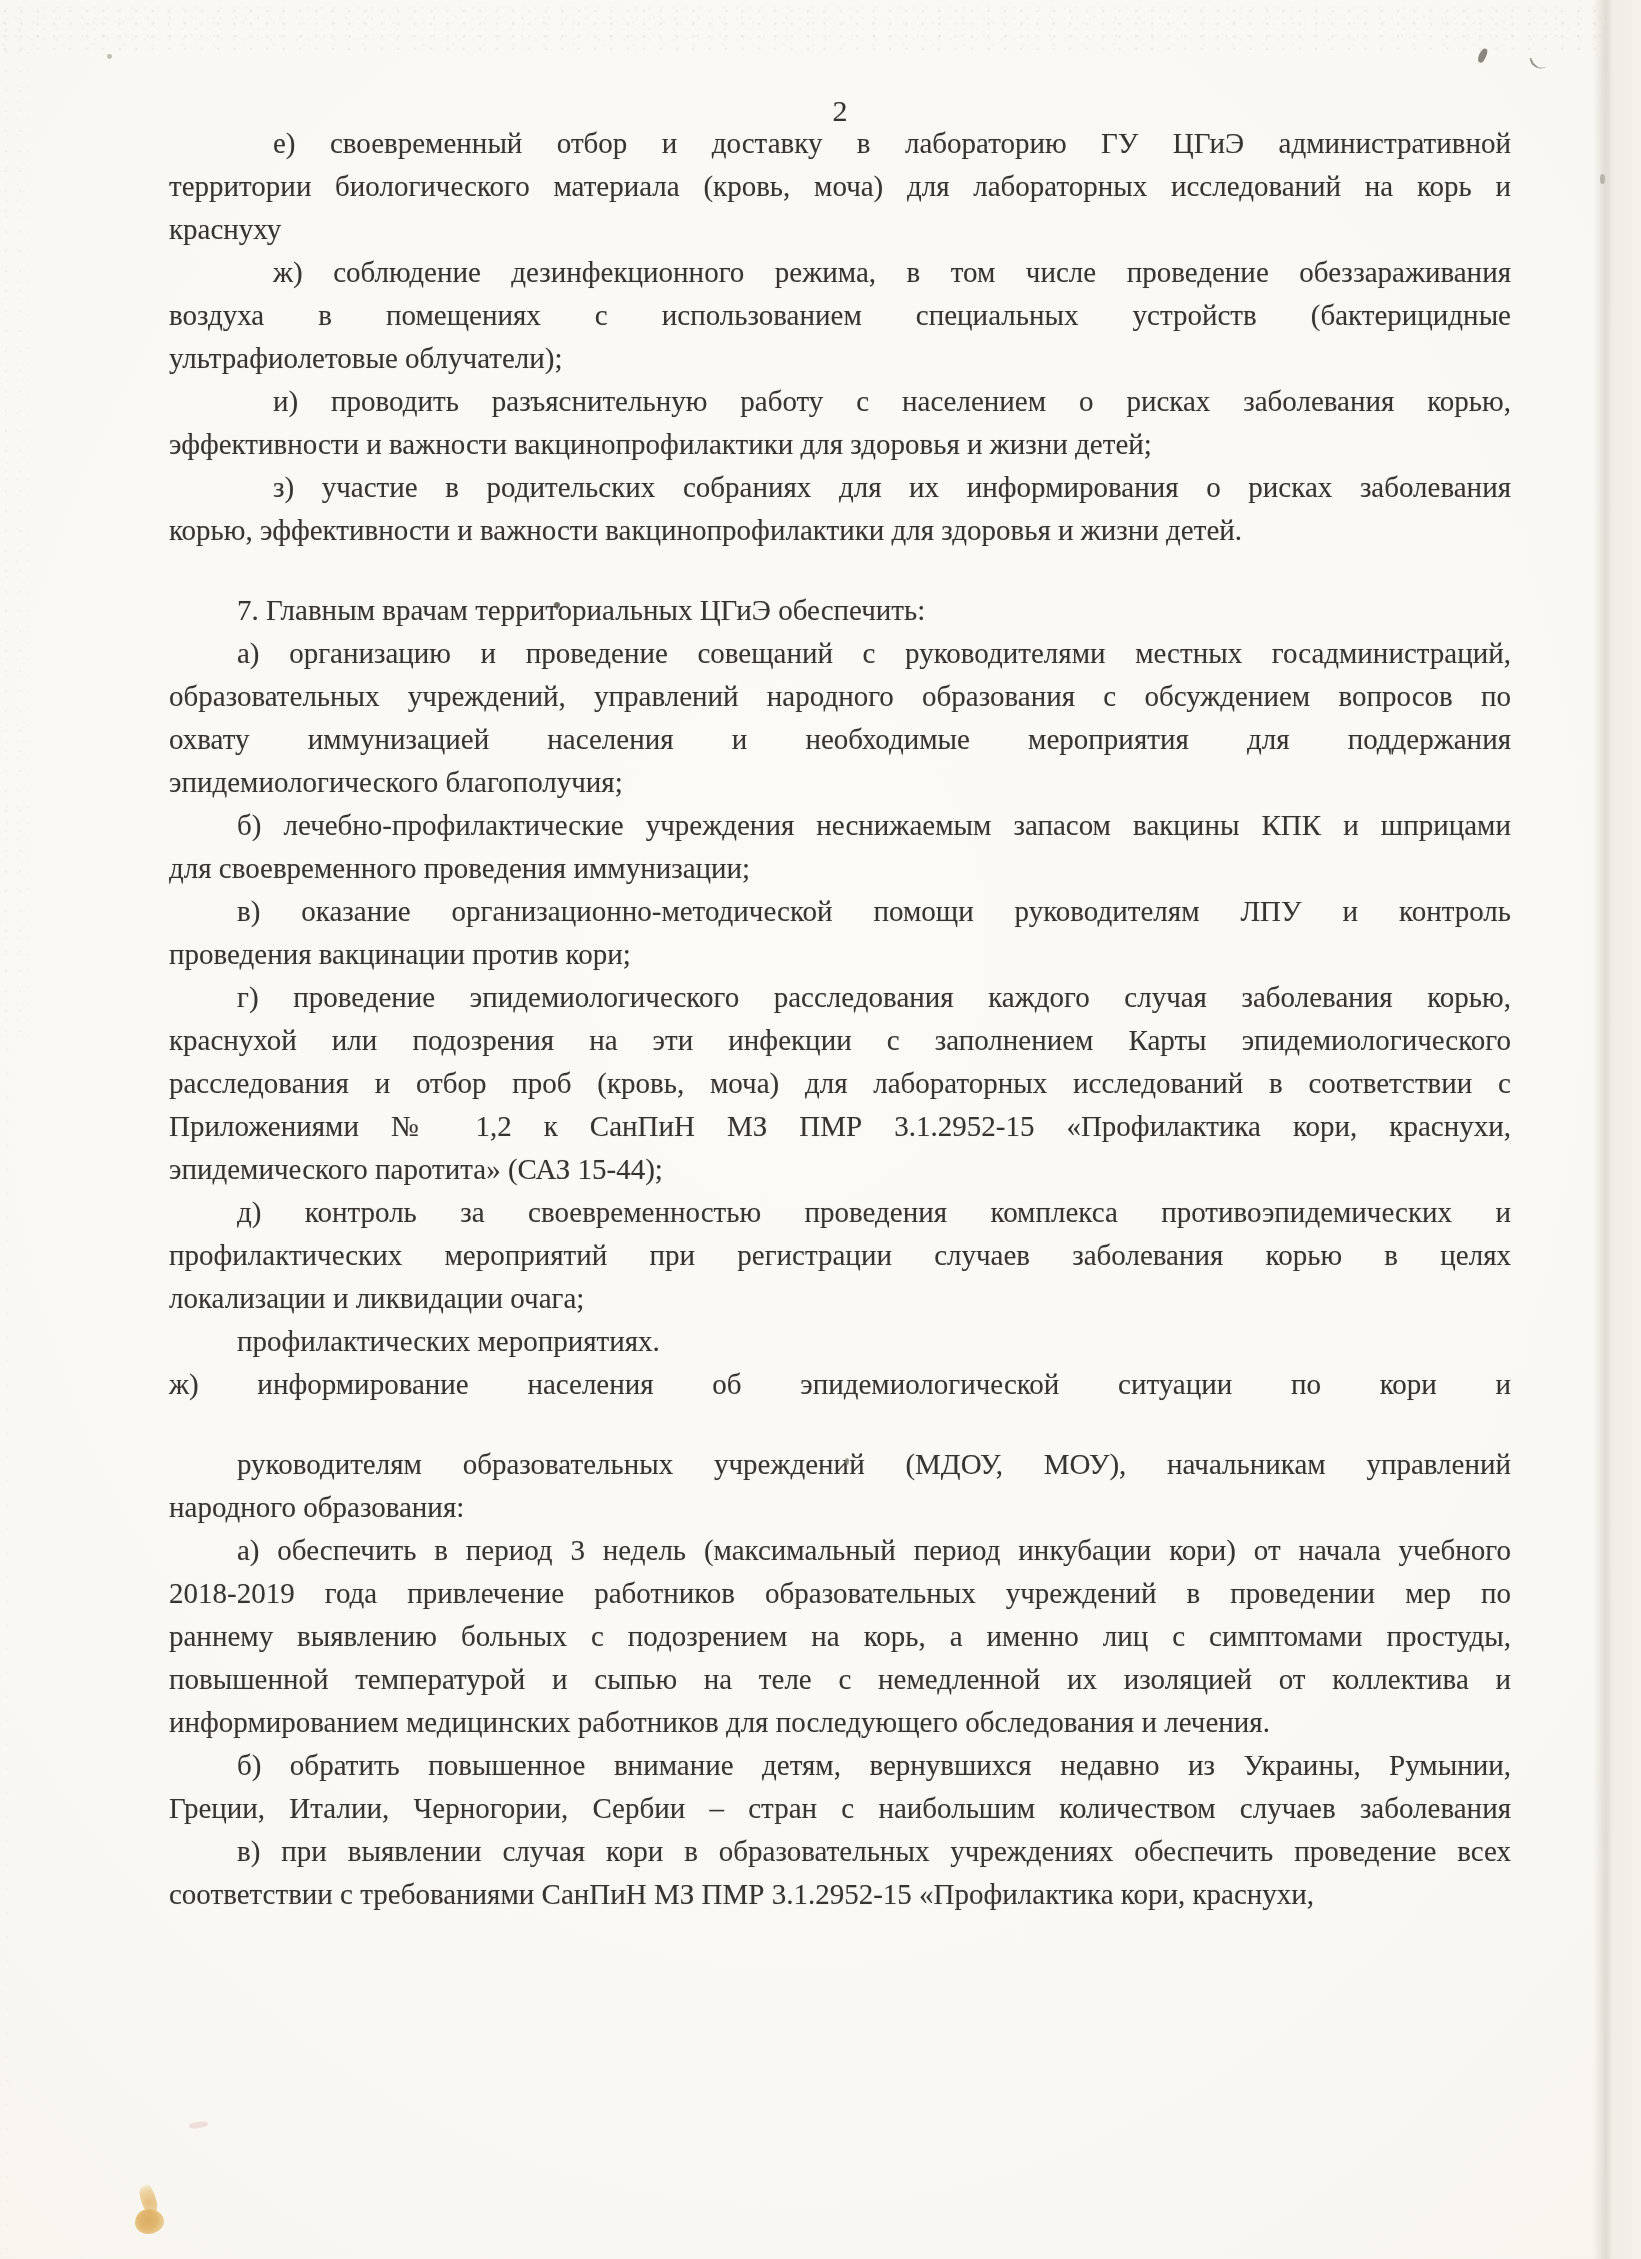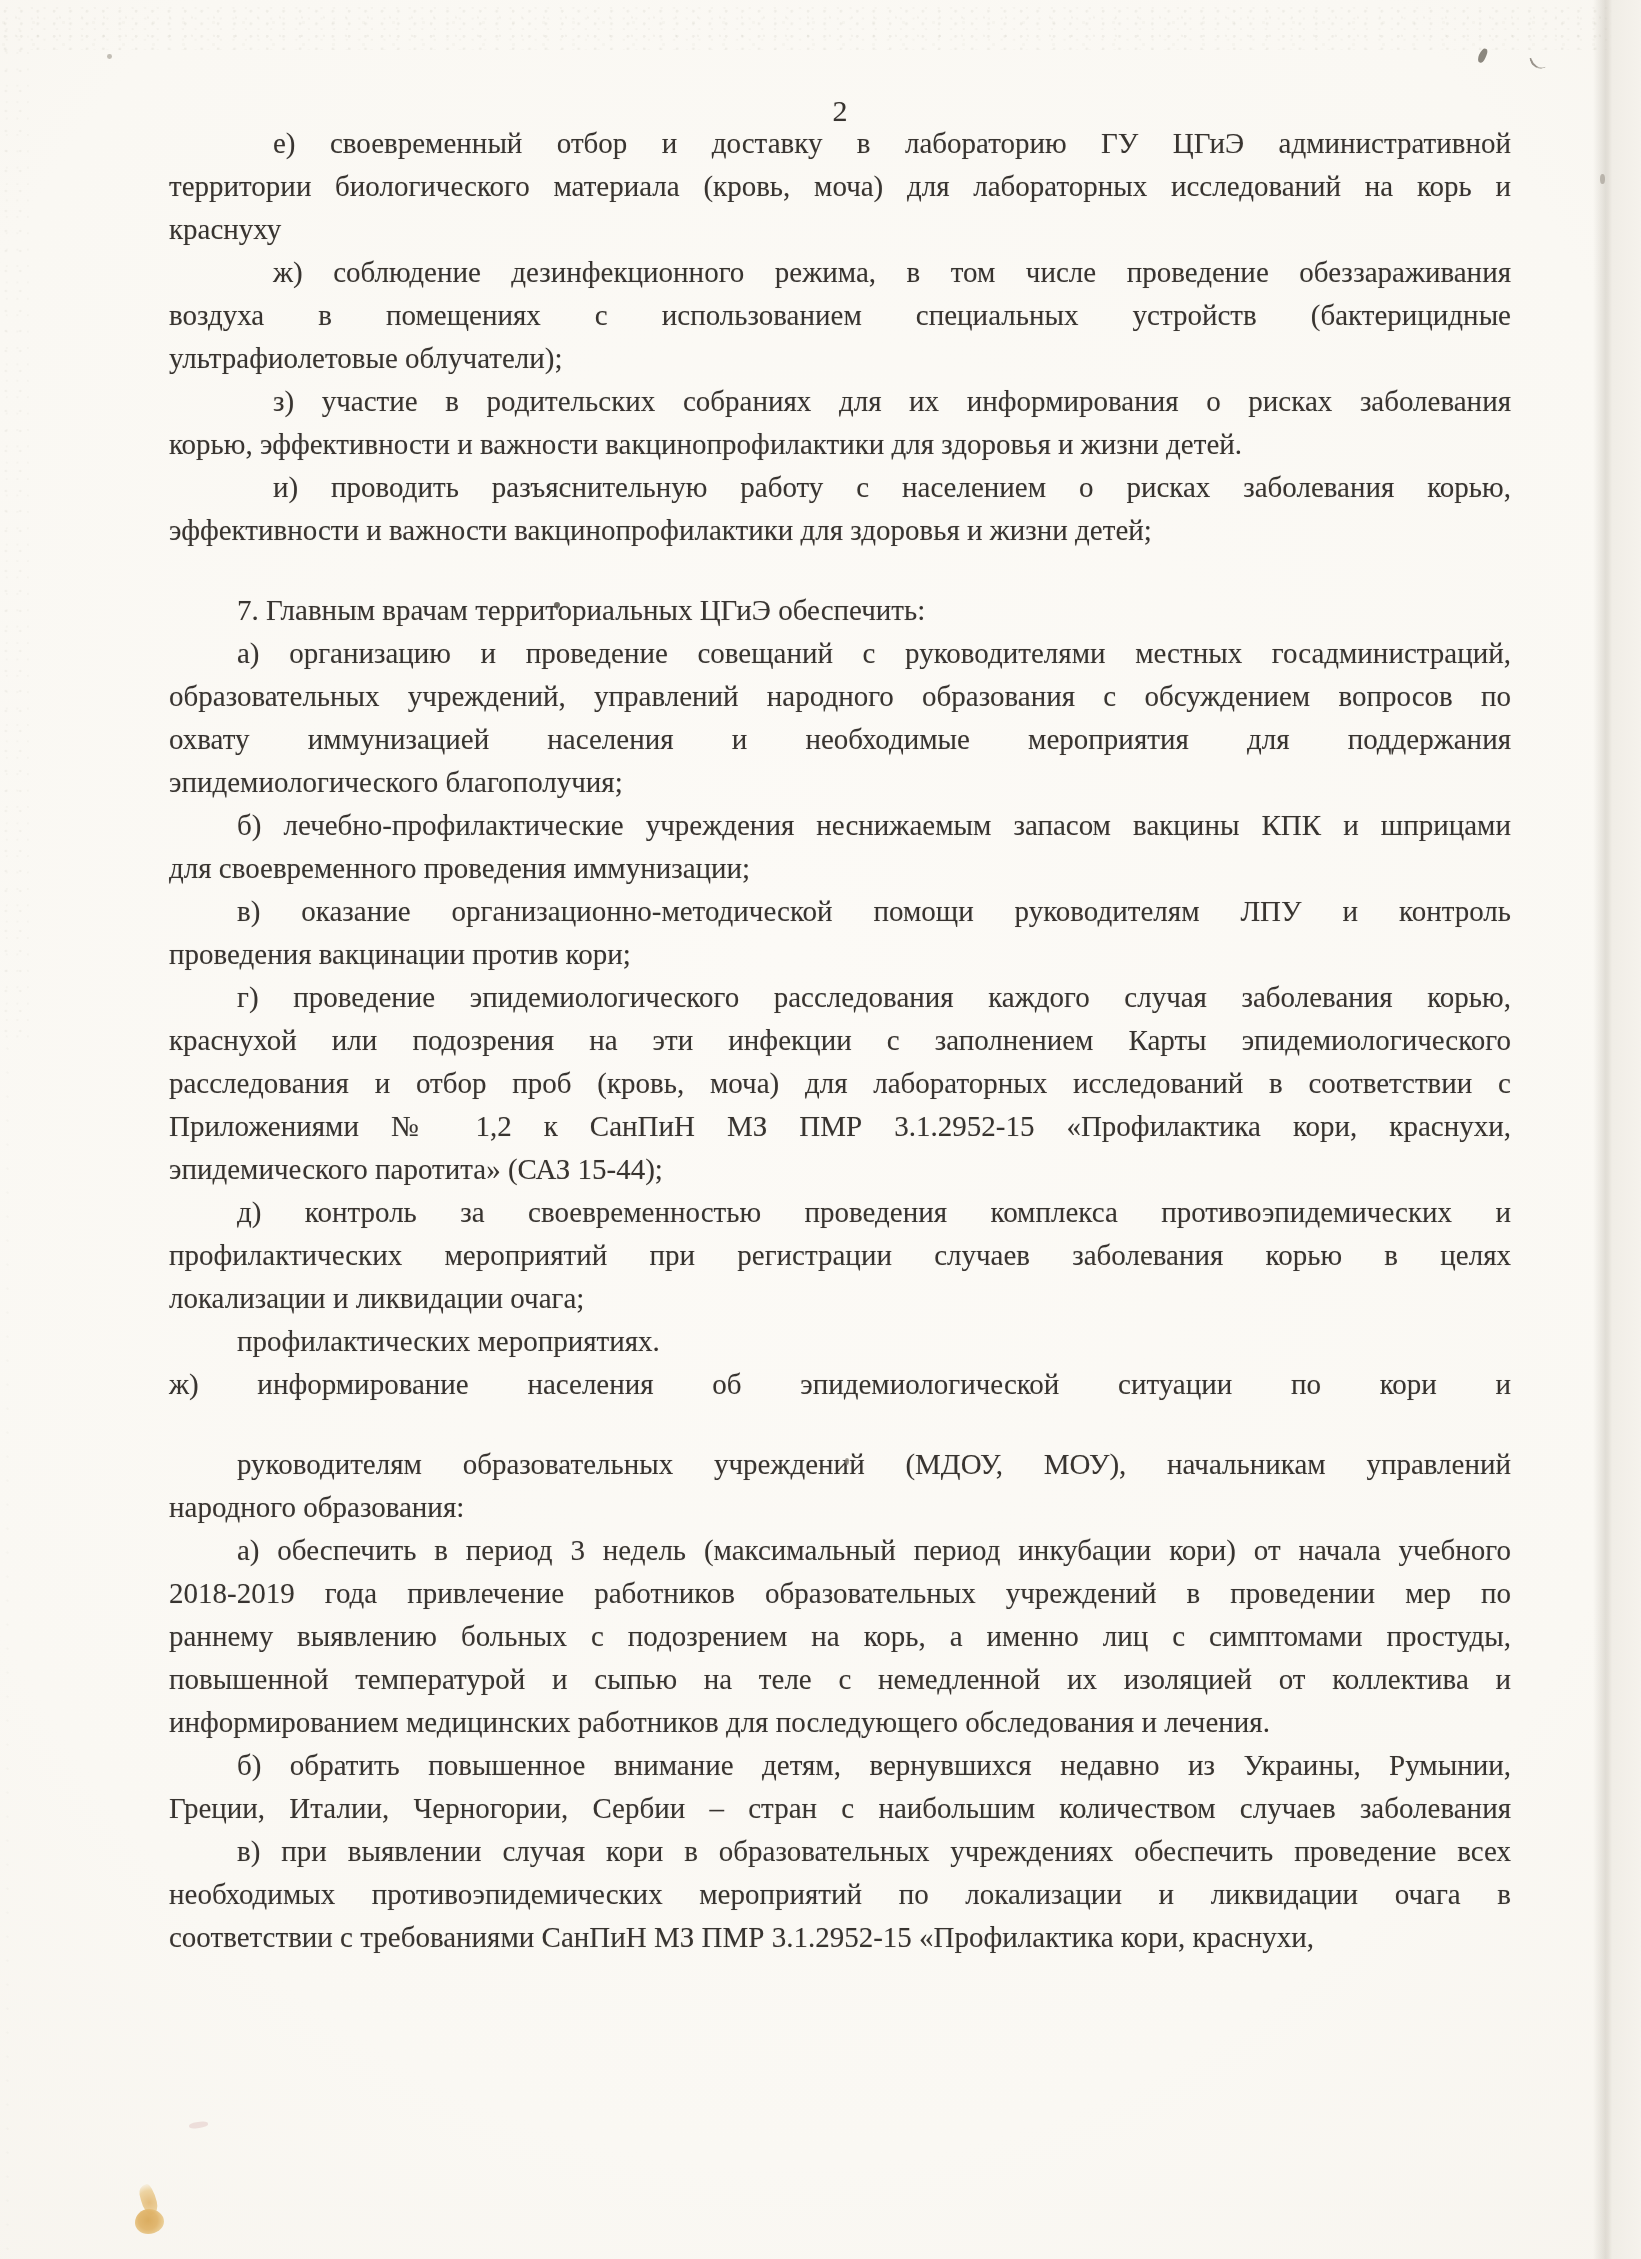--- a/index.html
+++ b/index.html
@@ -113,26 +113,26 @@
         <div class="line">е) своевременный отбор и доставку в лабораторию ГУ ЦГиЭ административной</div>
         <div class="line">территории биологического материала (кровь, моча) для лабораторных исследований на корь и</div>
         <div class="line last">краснуху</div>
       </div>
       <div class="para deep">
         <div class="line">ж) соблюдение дезинфекционного режима, в том числе проведение обеззараживания</div>
         <div class="line">воздуха в помещениях с использованием специальных устройств (бактерицидные</div>
         <div class="line last">ультрафиолетовые облучатели);</div>
       </div>
       <div class="para deep">
+        <div class="line">и) проводить разъяснительную работу с населением о рисках заболевания корью,</div>
+        <div class="line last">эффективности и важности вакцинопрофилактики для здоровья и жизни детей;</div>
+      </div>
+      <div class="para deep">
         <div class="line">з) участие в родительских собраниях для их информирования о рисках заболевания</div>
         <div class="line last">корью, эффективности и важности вакцинопрофилактики для здоровья и жизни детей.</div>
-      </div>
-      <div class="para deep">
-        <div class="line">и) проводить разъяснительную работу с населением о рисках заболевания корью,</div>
-        <div class="line last">эффективности и важности вакцинопрофилактики для здоровья и жизни детей;</div>
       </div>
       <div class="para normal space-before">
         <div class="line last">7. Главным врачам территориальных ЦГиЭ обеспечить:</div>
       </div>
       <div class="para normal">
         <div class="line">а) организацию и проведение совещаний с руководителями местных госадминистраций,</div>
         <div class="line">образовательных учреждений, управлений народного образования с обсуждением вопросов по</div>
         <div class="line">охвату иммунизацией населения и необходимые мероприятия для поддержания</div>
         <div class="line last">эпидемиологического благополучия;</div>
       </div>
@@ -170,21 +170,20 @@
         <div class="line">раннему выявлению больных с подозрением на корь, а именно лиц с симптомами простуды,</div>
         <div class="line">повышенной температурой и сыпью на теле с немедленной их изоляцией от коллектива и</div>
         <div class="line last">информированием медицинских работников для последующего обследования и лечения.</div>
       </div>
       <div class="para normal">
         <div class="line">б) обратить повышенное внимание детям, вернувшихся недавно из Украины, Румынии,</div>
         <div class="line">Греции, Италии, Черногории, Сербии – стран с наибольшим количеством случаев заболевания</div>
       </div>
       <div class="para normal">
         <div class="line">в) при выявлении случая кори в образовательных учреждениях обеспечить проведение всех</div>
-        <div class="line">необходимых противоэпидемических мероприятий по локализации и ликвидации очага в</div>
         <div class="line last">соответствии с требованиями СанПиН МЗ ПМР 3.1.2952-15 «Профилактика кори, краснухи,</div>
       </div>
     </div>
 
   <div class="stain-amber">
     <div class="curl"></div>
     <div class="blob"></div>
   </div>
   <div class="fleck f1"></div>
   <div class="fleck f2"></div>

